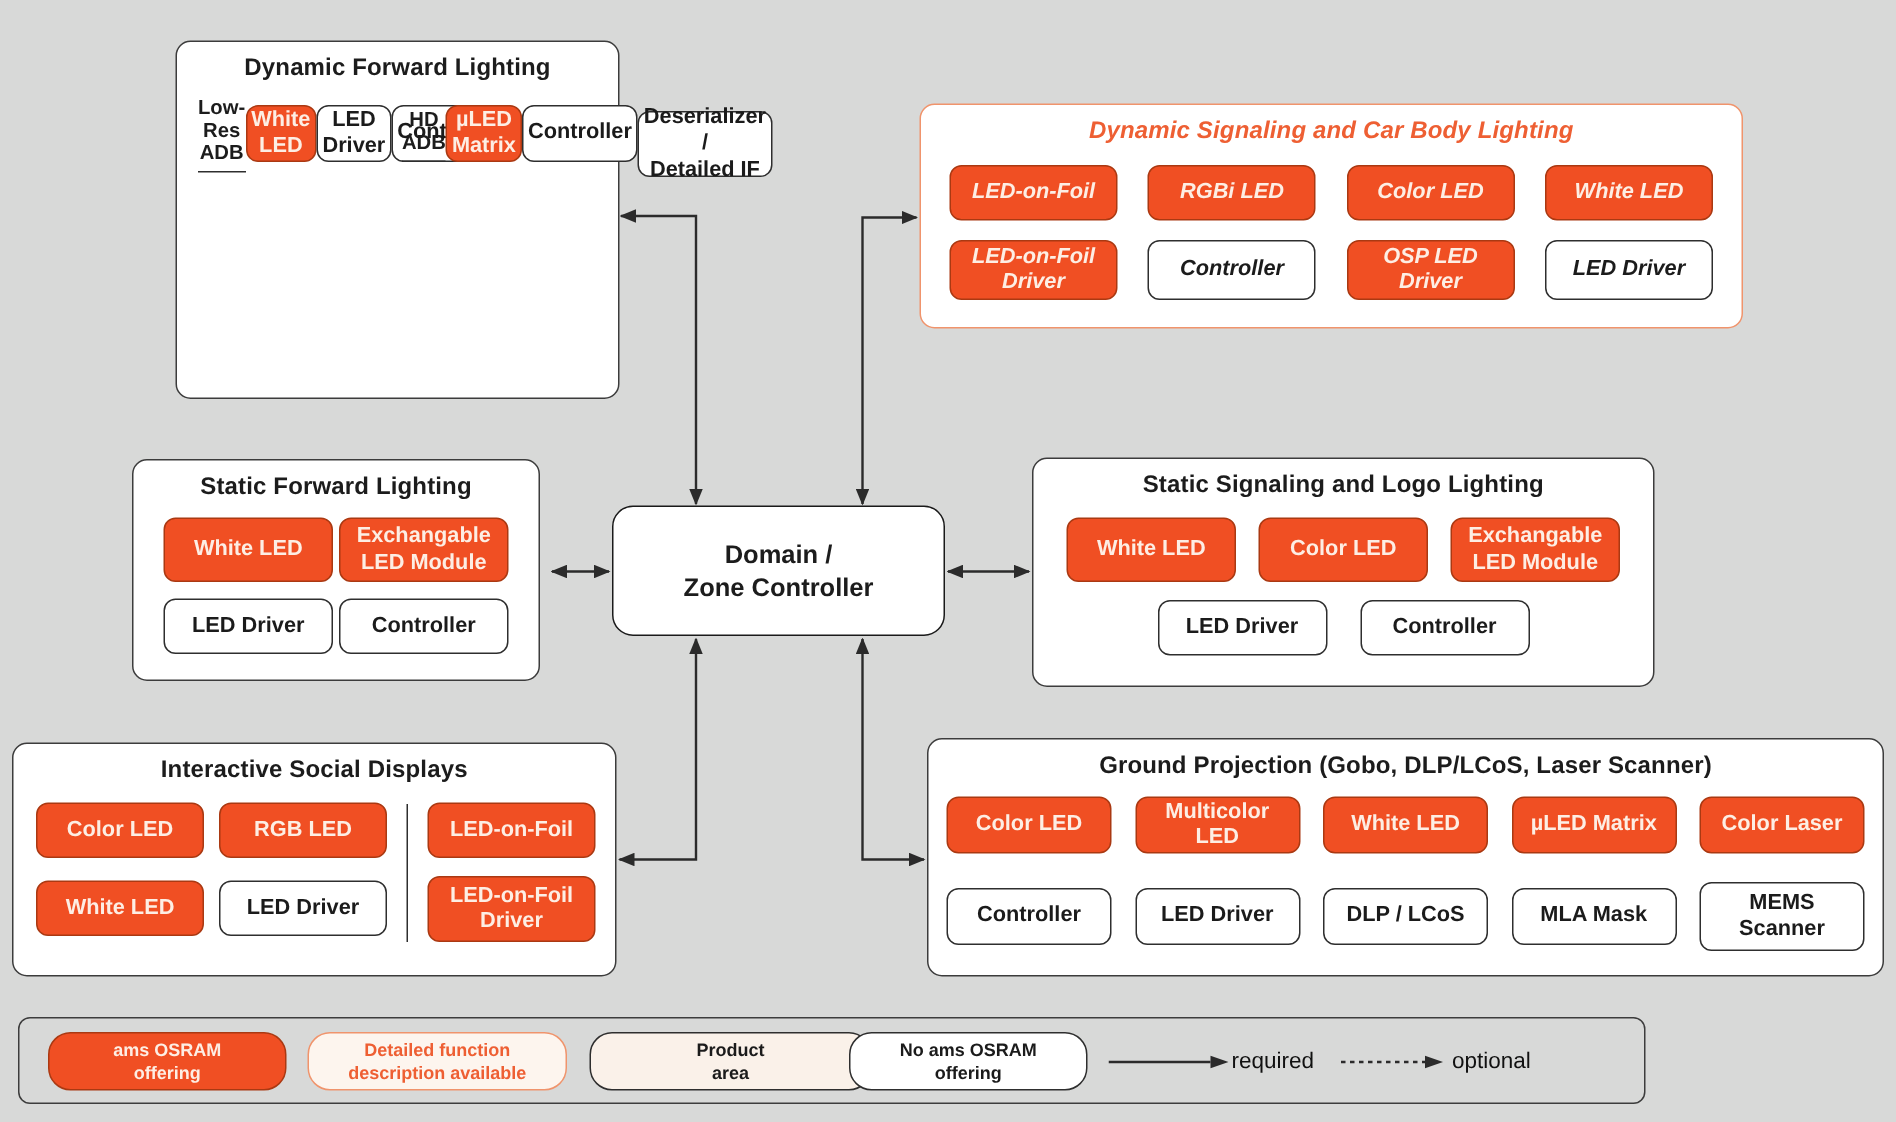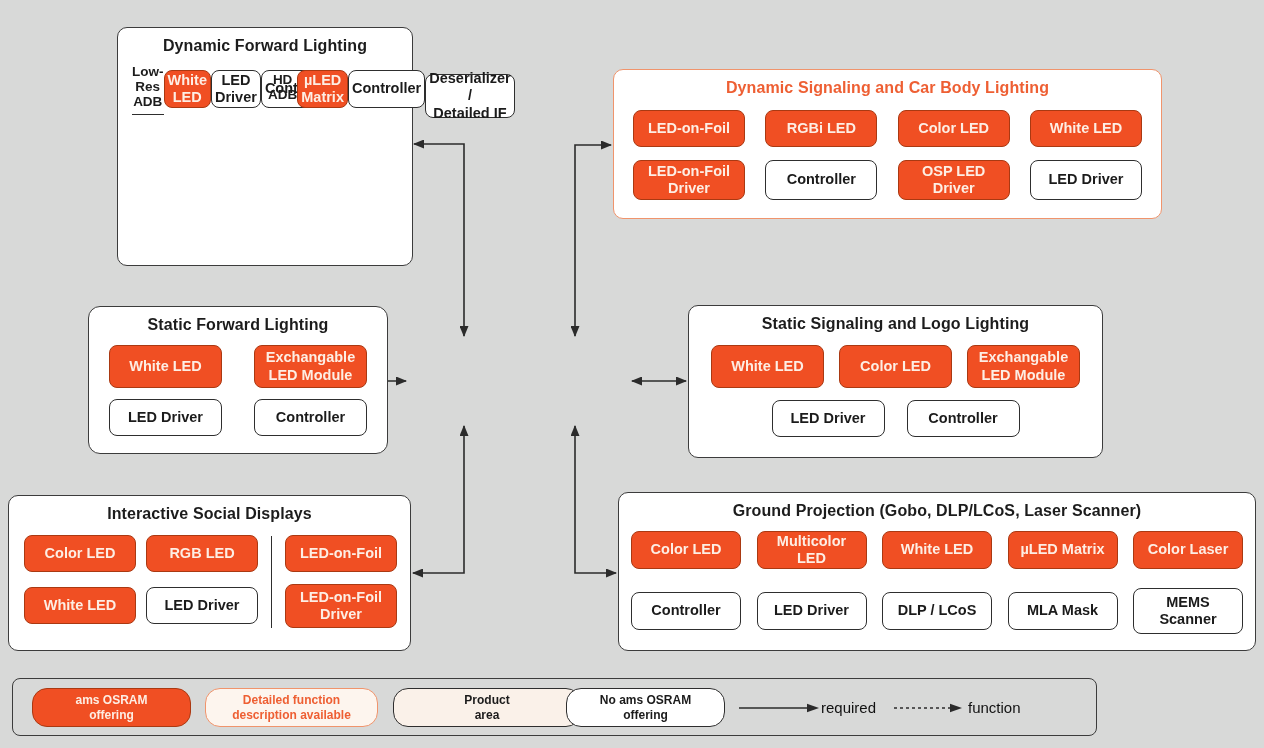--- a/index.html
+++ b/index.html
@@ -7,21 +7,21 @@
     position:relative;width:1264px;height:748px;
     background:#d8d9d8;overflow:hidden;
     font-family:"Liberation Sans","DejaVu Sans",sans-serif;
     color:#1c1c1c;
   }
   .panel{
     position:absolute;background:#ffffff;
     border:1.5px solid #3c3c3c;border-radius:10px;
     box-sizing:border-box;
   }
-  .panel.highlight{border-color:#f0946c;}
+  .panel.highlight{border-color:#f0946c;font-style:italic;}
   .panel-title{
     text-align:center;font-size:16px;font-weight:700;
     padding-top:9px;letter-spacing:.1px;white-space:pre-line;
   }
   .panel.highlight .panel-title{color:#ee5f33;}
   .chip{
     display:flex;align-items:center;justify-content:center;
     text-align:center;border-radius:8px;box-sizing:border-box;
     font-size:14.5px;font-weight:700;line-height:1.18;
     white-space:pre-line;padding:2px 3px;
@@ -46,21 +46,21 @@
   .dsg{left:613px;top:69px;width:549px;height:150px;}
   .dsg-grid{
     display:grid;grid-template-columns:repeat(4,112px);
     justify-content:space-between;row-gap:13px;
     padding:0 19px;margin-top:13px;
   }
   .dsg-grid .chip{height:37px;}
   .dsg-grid .chip.r2{height:40px;}
 
   
-  .sfl{left:88px;top:306px;width:300px;height:148px;border-radius:12px;}
+  .sfl{left:88px;top:306px;width:272px;height:148px;}
   .sfl-grid{
     display:grid;grid-template-columns:repeat(2,113px);
     justify-content:space-between;row-gap:11px;
     padding:0 20px;margin-top:11px;align-items:center;
   }
   .sfl-grid .chip{height:37px;}
   .sfl-grid .chip.tall{height:43px;}
 
   
   .ssg{left:688px;top:305px;width:415px;height:153px;}
@@ -178,20 +178,22 @@
     <div class="panel-title">Static Forward Lighting</div>
     <div class="sfl-grid">
       <div class="chip orange tall">White LED</div>
       <div class="chip orange tall">Exchangable
 LED Module</div>
       <div class="chip white">LED Driver</div>
       <div class="chip white">Controller</div>
     </div>
   </div>
 
+  <div class="center-box">Domain /
+Zone Controller</div>
 
   <div class="panel ssg">
     <div class="panel-title">Static Signaling and Logo Lighting</div>
     <div class="ssg-row1">
       <div class="chip orange">White LED</div>
       <div class="chip orange">Color LED</div>
       <div class="chip orange">Exchangable
 LED Module</div>
     </div>
     <div class="ssg-row2">
@@ -246,16 +248,16 @@
 offering</div>
     <svg class="legend-arrow req-arrow" width="80" height="12">
       <line x1="0" y1="6" x2="68" y2="6" stroke="#2b2b2b" stroke-width="1.6"></line>
       <polygon points="80,6 68,1.8 68,10.2" fill="#2b2b2b"></polygon>
     </svg>
     <span class="legend-label req-label">required</span>
     <svg class="legend-arrow opt-arrow" width="68" height="12">
       <line x1="0" y1="6" x2="56" y2="6" stroke="#2b2b2b" stroke-width="1.6" stroke-dasharray="3 3"></line>
       <polygon points="68,6 56,1.8 56,10.2" fill="#2b2b2b"></polygon>
     </svg>
-    <span class="legend-label opt-label">function</span>
+    <span class="legend-label opt-label">optional</span>
   </div>
 
 </div>
 
 </body></html>

